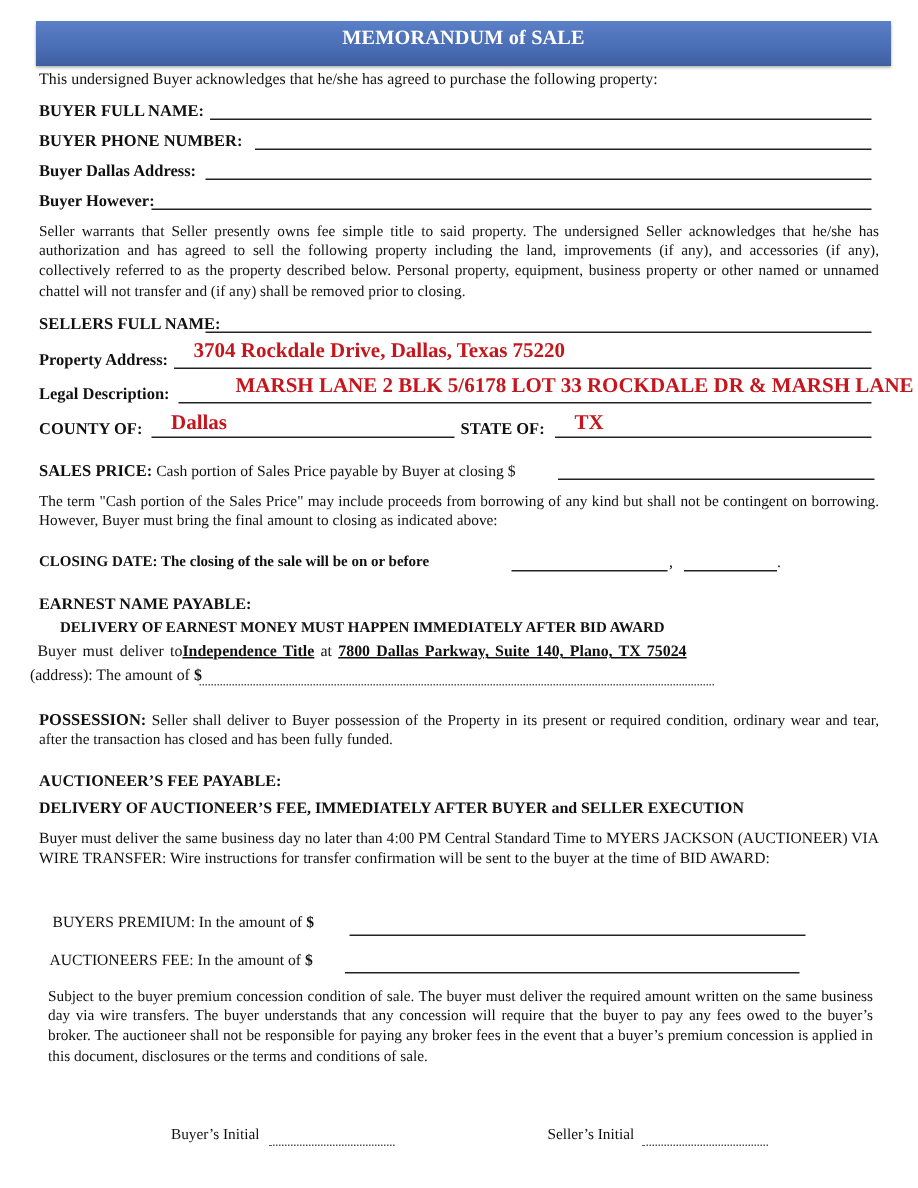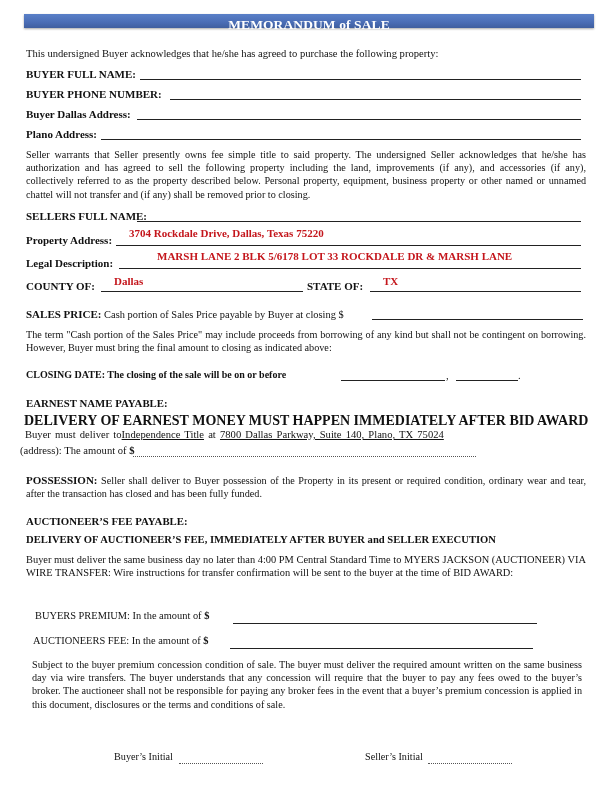--- a/index.html
+++ b/index.html
@@ -3,33 +3,33 @@
 <meta charset="utf-8">
 <style>
   html, body { margin: 0; padding: 0; background: #ffffff; }
   body {
     width: 612px; height: 792px; position: relative; overflow: hidden;
     font-family: "Liberation Serif", "DejaVu Serif", serif;
     color: #111; font-size: 10.6px;
   }
   .abs { position: absolute; }
   .banner {
-    left: 24px; top: 14px; width: 570px; height: 14px;
+    left: 24px; top: 14px; width: 570px; height: 30px;
     background: linear-gradient(#5a80c8, #4a6db5 60%, #3f5f9f);
     box-shadow: 0 1px 2px rgba(0,0,0,0.35);
     color: #fff; font-weight: bold; font-size: 13.5px;
     text-align: center; line-height: 22px; letter-spacing: 0.1px;
   }
   .txt { white-space: nowrap; }
   .b { font-weight: bold; }
   .lbl { font-weight: bold; font-size: 11px; }
   .line { border-bottom: 1px solid #222; height: 0; }
   .para { line-height: 13.2px; text-align: justify; width: 560px; }
-  .red { color: #c4161c; font-weight: bold; font-size: 11px; white-space: nowrap; }
-  .ul { text-decoration: underline; font-weight: normal; }
+  .red { color: #c4161c; font-weight: bold; font-size: 14px; white-space: nowrap; }
+  .ul { text-decoration: underline; font-weight: bold; }
   .dotline { border-bottom: 1px dotted #555; height: 0; }
   .field { cursor: text; }
 </style>
 </head>
 <body>
 
 <div class="abs banner">
   <span>MEMORANDUM of SALE</span>
 </div>
 
@@ -37,21 +37,21 @@
 
 <div class="abs txt lbl" style="left:26px; top:68px;">BUYER FULL NAME:</div>
 <div class="abs line field" style="left:140px; top:79px; width:441px;"><span></span></div>
 
 <div class="abs txt lbl" style="left:26px; top:88px;">BUYER PHONE NUMBER:</div>
 <div class="abs line field" style="left:170px; top:99px; width:411px;"><span></span></div>
 
 <div class="abs txt lbl" style="left:26px; top:108px;">Buyer Dallas Address:</div>
 <div class="abs line field" style="left:137px; top:119px; width:444px;"><span></span></div>
 
-<div class="abs txt lbl" style="left:26px; top:128px;">Plano Address:</div>
+<div class="abs txt lbl" style="left:26px; top:128px;">Buyer However:</div>
 <div class="abs line field" style="left:101px; top:139px; width:480px;"><span></span></div>
 
 <div class="abs para" style="left:26px; top:148px; font-size:10.2px;">Seller warrants that Seller presently owns fee simple title to said property. The undersigned Seller acknowledges that he/she has authorization and has agreed to sell the following property including the land, improvements (if any), and accessories (if any), collectively referred to as the property described below. Personal property, equipment, business property or other named or unnamed chattel will not transfer and (if any) shall be removed prior to closing.</div>
 
 <div class="abs txt lbl" style="left:26px; top:210px;">SELLERS FULL NAME:</div>
 <div class="abs line field" style="left:137px; top:221px; width:444px;"><span></span></div>
 
 <div class="abs txt lbl" style="left:26px; top:234px;">Property Address:</div>
 <div class="abs red" style="left:129px; top:227px;">3704 Rockdale Drive, Dallas, Texas 75220</div>
 <div class="abs line field" style="left:116px; top:245px; width:465px;"></div>
@@ -76,21 +76,21 @@
 
 <div class="abs para" style="left:26px; top:328px; font-size:10.2px;">The term "Cash portion of the Sales Price" may include proceeds from borrowing of any kind but shall not be contingent on borrowing. However, Buyer must bring the final amount to closing as indicated above:</div>
 
 <div class="abs txt b" style="left:26px; top:369px; font-size:10px;">CLOSING DATE: The closing of the sale will be on or before</div>
 <div class="abs line field" style="left:341px; top:380px; width:104px;"><span></span></div>
 <div class="abs txt" style="left:446px; top:370px;">,</div>
 <div class="abs line field" style="left:456px; top:380px; width:62px;"><span></span></div>
 <div class="abs txt" style="left:518px; top:370px;">.</div>
 
 <div class="abs txt b" style="left:26px; top:397px; font-size:10.8px;">EARNEST NAME PAYABLE:</div>
-<div class="abs txt b" style="left:24px; top:413px; font-size:14px;">DELIVERY OF EARNEST MONEY MUST HAPPEN IMMEDIATELY AFTER BID AWARD</div>
+<div class="abs txt b" style="left:40px; top:413px; font-size:10px;">DELIVERY OF EARNEST MONEY MUST HAPPEN IMMEDIATELY AFTER BID AWARD</div>
 <div class="abs txt" style="left:25px; top:429px; font-size:10.6px; word-spacing:1.5px;">
   <span>Buyer must deliver to</span><span class="ul">Independence Title</span>
   <span>at</span>
   <span class="ul">7800 Dallas Parkway, Suite 140, Plano, TX 75024</span>
 </div>
 <div class="abs txt" style="left:20px; top:445px; font-size:10.6px;">
   <span>(address): The amount of</span>
   <span class="b">$</span>
 </div>
 <div class="abs dotline field" style="left:133px; top:456px; width:343px;"><span></span></div>

